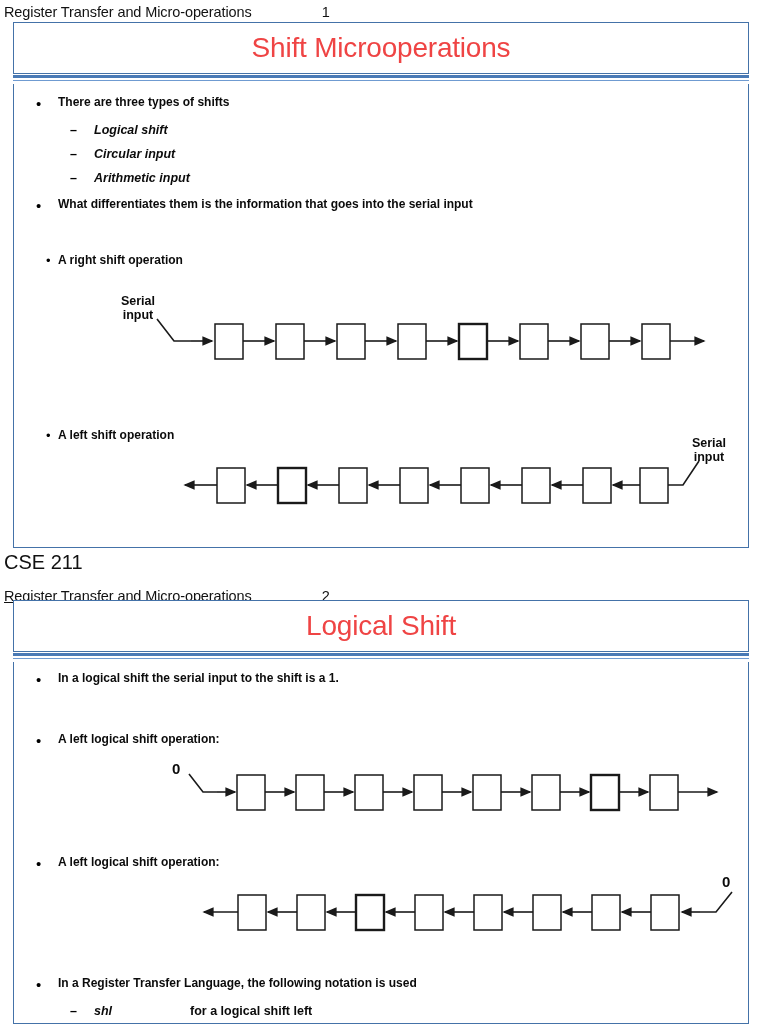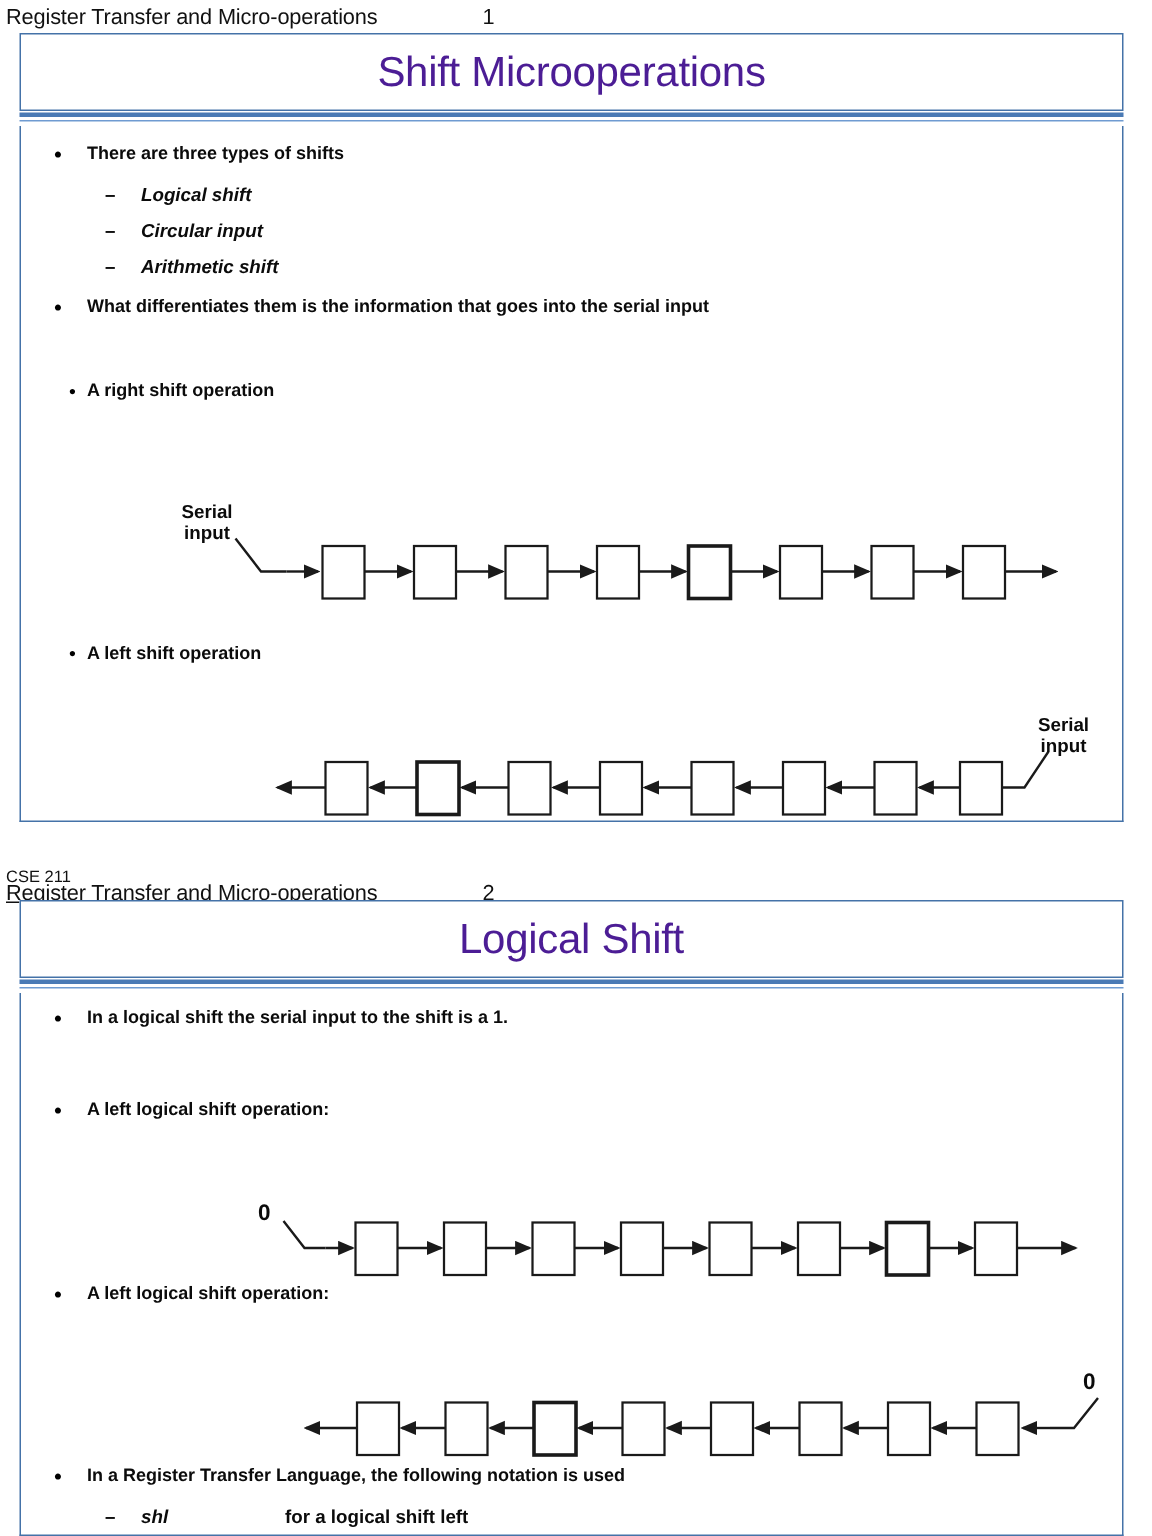--- a/index.html
+++ b/index.html
@@ -26,24 +26,23 @@
     white-space: nowrap;
     letter-spacing: -0.1px;
   }
   .doc-header .pagenum {
     display: inline-block;
     margin-left: 70px;
   }
   .doc-footer {
     position: absolute;
     left: 4px;
-    font-size: 11px;
+    font-size: 20px;
     color: #111111;
     white-space: nowrap;
-    margin-top: 28px;
   }
 
   
   .slide {
     position: absolute;
     left: 13px;
     width: 736px;
     background: #ffffff;
     box-sizing: border-box;
   }
@@ -52,21 +51,21 @@
     box-sizing: border-box;
     height: 52px;
     display: flex;
     align-items: center;
     justify-content: center;
     background: #ffffff;
   }
   .slide-title {
     font-size: 28px;
     font-weight: 400;
-    color: #4c1d95;
+    color: #ef4444;
     letter-spacing: -0.2px;
   }
   .title-rule {
     height: 10px;
     position: relative;
     background: #ffffff;
   }
   .title-rule .thick {
     position: absolute;
     left: 0; right: 0;
@@ -131,21 +130,20 @@
     font-size: 13px;
   }
   .inline-dash {
     display: inline-block;
     width: 96px;
   }
 
   
   .diagram {
     position: absolute;
-    margin-top: 40px;
   }
   .serial-label {
     position: absolute;
     font-size: 12.5px;
     font-weight: bold;
     line-height: 1.15;
     text-align: center;
     color: #0b0b0b;
   }
   .zero-label {
@@ -186,21 +184,21 @@
       <span class="b-text lvl2">Logical shift</span>
     </div>
 
     <div class="bullet-row" style="left:56px; top:64px;">
       <span class="b-mark dash">–</span>
       <span class="b-text lvl2">Circular input</span>
     </div>
 
     <div class="bullet-row" style="left:56px; top:88px;">
       <span class="b-mark dash">–</span>
-      <span class="b-text lvl2">Arithmetic shift</span>
+      <span class="b-text lvl2">Arithmetic input</span>
     </div>
 
     <div class="bullet-row" style="left:22px; top:114px;">
       <span class="b-mark">•</span>
       <span class="b-text lvl1">What differentiates them is the information that goes into the serial input</span>
     </div>
 
     <div class="bullet-row" style="left:32px; top:170px;">
       <span class="b-mark round">•</span>
       <span class="b-text lvl1">A right shift operation</span>

